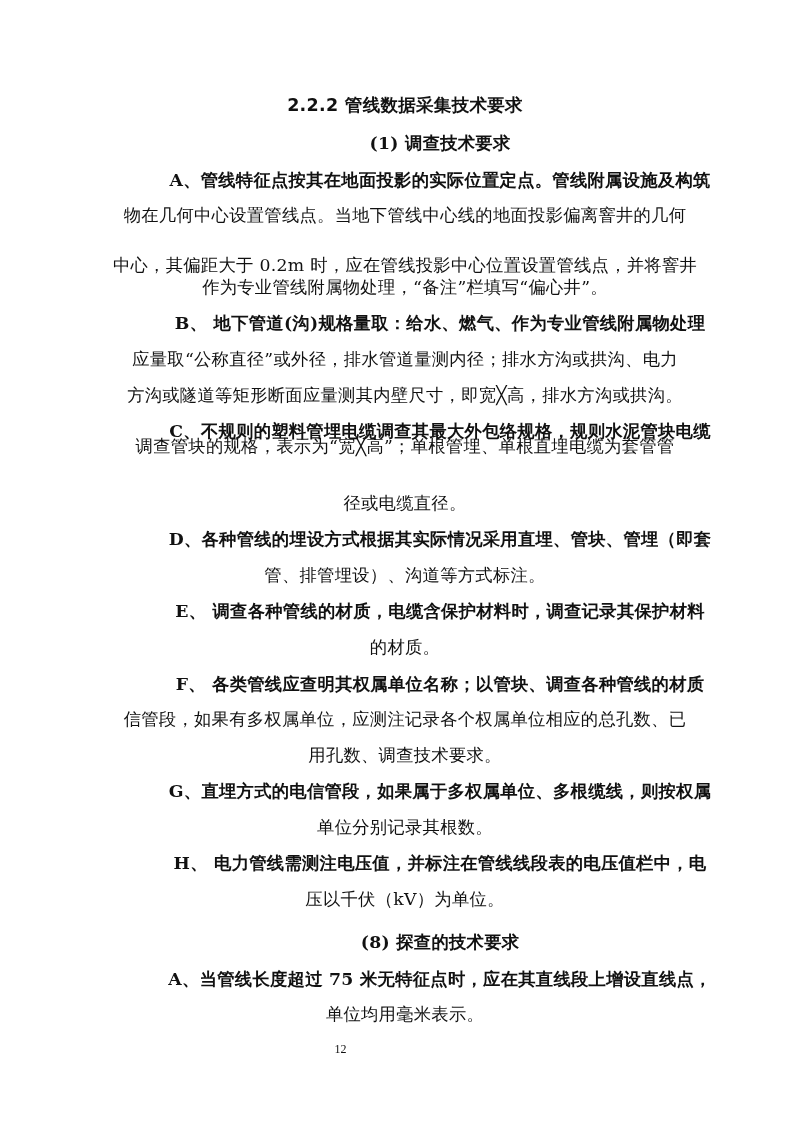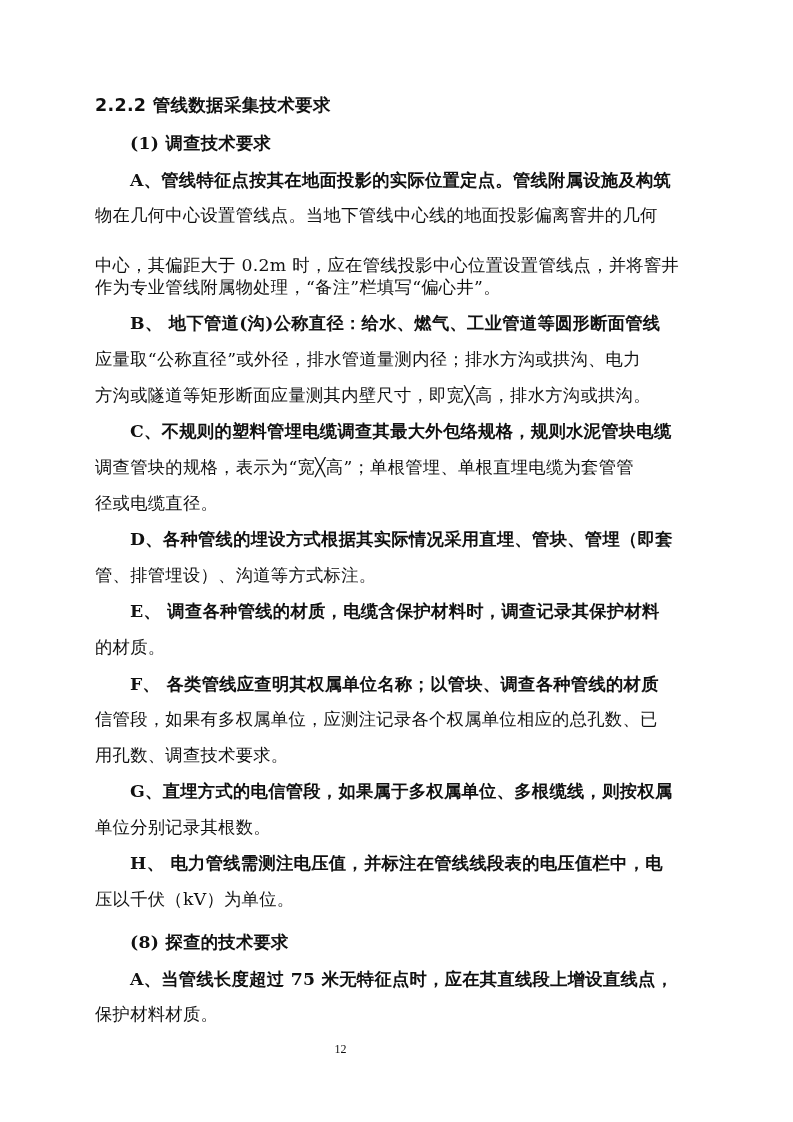--- a/index.html
+++ b/index.html
@@ -1,46 +1,46 @@
 <!DOCTYPE html>
 <html><head>
 <meta charset="utf-8">
 <style>
   html, body { margin: 0; padding: 0; background: #ffffff; }
   body { width: 793px; height: 1122px; position: relative; overflow: hidden;
          font-family: "DejaVu Serif", "Liberation Serif", serif; color: #111; }
   .line { position: absolute; left: 95px; width: 620px; font-size: 17.3px;
-          line-height: 24px; white-space: nowrap; letter-spacing: 0.3px; }
+          line-height: 24px; white-space: nowrap; letter-spacing: 0.3px; text-align: center; }
   .indent { left: 130px; font-weight: bold; }
   .heading { font-family: "DejaVu Sans", "Liberation Sans", sans-serif; font-weight: bold; font-size: 17.5px; }
   .pagenum { position: absolute; left: 0; width: 681px; text-align: center;
              top: 1042px; font-size: 12px; font-family: "Liberation Serif", serif; }
 </style>
 </head>
 <body>
 
 <div class="line heading" style="top:93px">2.2.2 管线数据采集技术要求</div>
 <div class="line indent" style="top:131px">(1) 调查技术要求</div>
 
 <div>
   <div class="line indent" style="top:168px">A、管线特征点按其在地面投影的实际位置定点。管线附属设施及构筑</div>
   <div class="line" style="top:203px">物在几何中心设置管线点。当地下管线中心线的地面投影偏离窨井的几何</div>
   <div class="line" style="top:253px">中心，其偏距大于 0.2m 时，应在管线投影中心位置设置管线点，并将窨井</div>
   <div class="line" style="top:275px">作为专业管线附属物处理，“备注”栏填写“偏心井”。</div>
 </div>
 
 <div>
-  <div class="line indent" style="top:311px">B、 地下管道(沟)公称直径：给水、燃气、工业管道等圆形断面管线</div>
+  <div class="line indent" style="top:311px">B、 地下管道(沟)规格量取：给水、燃气、作为专业管线附属物处理</div>
   <div class="line" style="top:347px">应量取“公称直径”或外径，排水管道量测内径；排水方沟或拱沟、电力</div>
   <div class="line" style="top:383px">方沟或隧道等矩形断面应量测其内壁尺寸，即宽╳高，排水方沟或拱沟。</div>
 </div>
 
 <div>
   <div class="line indent" style="top:419px">C、不规则的塑料管埋电缆调查其最大外包络规格，规则水泥管块电缆</div>
-  <div class="line" style="top:455px">调查管块的规格，表示为“宽╳高”；单根管埋、单根直埋电缆为套管管</div>
+  <div class="line" style="top:434px">调查管块的规格，表示为“宽╳高”；单根管埋、单根直埋电缆为套管管</div>
   <div class="line" style="top:491px">径或电缆直径。</div>
 </div>
 
 <div>
   <div class="line indent" style="top:527px">D、各种管线的埋设方式根据其实际情况采用直埋、管块、管埋（即套</div>
   <div class="line" style="top:563px">管、排管埋设）、沟道等方式标注。</div>
 </div>
 
 <div>
   <div class="line indent" style="top:599px">E、 调查各种管线的材质，电缆含保护材料时，调查记录其保护材料</div>
@@ -60,16 +60,16 @@
 
 <div>
   <div class="line indent" style="top:851px">H、 电力管线需测注电压值，并标注在管线线段表的电压值栏中，电</div>
   <div class="line" style="top:887px">压以千伏（kV）为单位。</div>
 </div>
 
 <div class="line indent" style="top:930px">(8) 探查的技术要求</div>
 
 <div>
   <div class="line indent" style="top:967px">A、当管线长度超过 75 米无特征点时，应在其直线段上增设直线点，</div>
-  <div class="line" style="top:1002px">保护材料材质。</div>
+  <div class="line" style="top:1002px">单位均用毫米表示。</div>
 </div>
 
 <div class="pagenum">12</div>
 
 </body></html>

